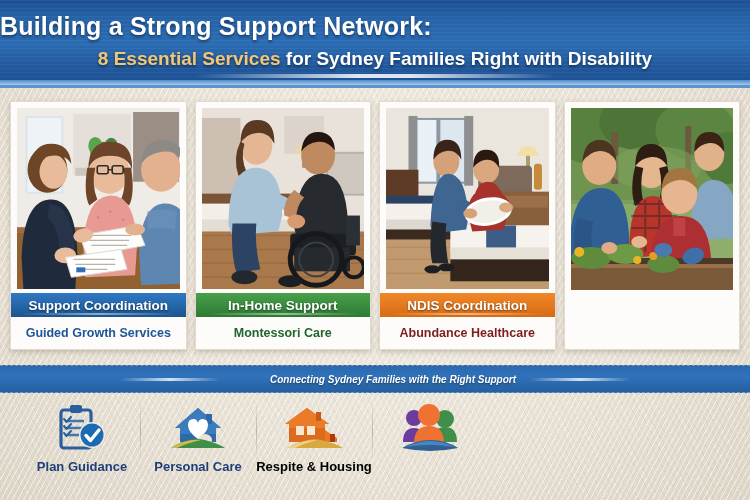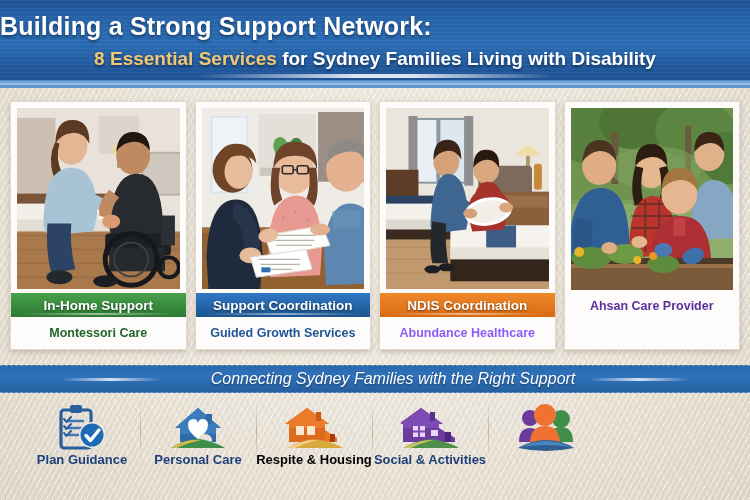--- a/index.html
+++ b/index.html
@@ -83,33 +83,33 @@
   .band.blue   { background:linear-gradient(180deg,#2f78c4,#1c558f); }
   .band.green  { background:linear-gradient(180deg,#49a04a,#2c7a33); }
   .band.orange { background:linear-gradient(180deg,#f0882a,#d86a12); }
   .band.purple { background:linear-gradient(180deg,#6b3fae,#4d2589); }
   .provider{
     height:32px; display:flex; align-items:center; justify-content:center;
     font-size:12.5px; font-weight:bold;
   }
   .provider.blue   { color:#1d5596; }
   .provider.green  { color:#20662b; }
-  .provider.orange { color:#8b5cf6; }
+  .provider.orange { color:#7f1d1d; }
   .provider.purple { color:#5b2f9e; }
 
   
   .ribbon{
     position:absolute; left:0; top:365px; width:750px; height:28px;
     background:linear-gradient(180deg,#2a69ae 0%,#2f72bb 40%,#255f9f 100%);
     border-top:1px dashed rgba(255,255,255,.35);
     border-bottom:1px dashed rgba(255,255,255,.35);
     display:flex; align-items:center; justify-content:center; gap:14px;
   }
   .ribbon-text{
-    color:#fff; font-size:16px; font-weight:normal; font-style:italic;
+    color:#fff; font-size:10px; font-weight:bold; font-style:italic;
     text-shadow:0 1px 2px rgba(0,0,0,.45); white-space:nowrap;margin-left:36px;
   }
   .ribbon-line{
     width:100px; height:3px; border-radius:2px;
     background:linear-gradient(90deg, rgba(255,255,255,0), rgba(255,255,255,.8), rgba(255,255,255,0));
   }
 
   
   .footer{
     position:absolute; left:0; top:398px; width:750px; height:102px;
@@ -118,85 +118,38 @@
   .fitem{
     width:116px; display:flex; flex-direction:column; align-items:center;
     position:relative; padding-top:6px;
   }
   .fitem + .fitem:before{
     content:""; position:absolute; left:0; top:4px; width:1px; height:58px;
     background:linear-gradient(180deg, rgba(150,138,118,0), rgba(150,138,118,.55), rgba(150,138,118,0));
   }
   .ficon{ width:58px; height:48px; }
   .ficon svg{ display:block; width:100%; height:100%; }
-  .flabel{ font-size:13px; font-weight:bold; white-space:nowrap; }
+  .flabel{ margin-top:7px; font-size:13px; font-weight:bold; white-space:nowrap; }
   .flabel.navy{ color:#1d3f7a; }
   .flabel.rust{ color:#000000; }
 </style>
 </head>
 <body>
 
 <div class="paper"></div>
 
 <div class="header">
   <div class="hdr-title">Building a Strong Support Network:</div>
   <div class="hdr-sub">
-    <span class="hdr-accent">8 Essential Services</span><span> for Sydney Families Living with Disability</span>
+    <span class="hdr-accent">8 Essential Services</span><span> for Sydney Families Right with Disability</span>
   </div>
   <div class="hdr-rule"></div>
 </div>
 
 <div class="cards">
-
-  <div class="card">
-    <div class="photo">
-      <svg viewBox="0 0 170 182" preserveAspectRatio="xMidYMid slice">
-        <rect width="170" height="182" fill="#e5ded6"></rect>
-        <rect x="0" y="0" width="170" height="116" fill="#e9e2da"></rect>
-        <rect x="0" y="10" width="42" height="80" fill="#cdbfb2"></rect>
-        <rect x="86" y="8" width="40" height="38" fill="#dcd3ca"></rect>
-        <path d="M96 46 q10 -22 20 0 Z" fill="#e8d9a8"></path>
-        <rect x="104" y="46" width="4" height="14" fill="#9a8f7f"></rect>
-        <rect x="128" y="44" width="42" height="44" fill="#b9b2a8"></rect>
-        <rect x="130" y="46" width="38" height="40" fill="#cfc8be"></rect>
-
-        <rect x="0" y="86" width="125" height="14" fill="#7a5436"></rect>
-        <rect x="0" y="96" width="125" height="24" fill="#f2efe9"></rect>
-        <rect x="0" y="112" width="125" height="12" fill="#e3ded4"></rect>
-        <rect x="118" y="88" width="10" height="36" fill="#6b4a30"></rect>
-
-        <rect x="0" y="124" width="170" height="58" fill="#a9784b"></rect>
-        <path d="M0 128 h170 M0 142 h170 M0 156 h170 M0 170 h170" stroke="#936641" stroke-width="1.5" opacity=".6"></path>
-
-        <ellipse cx="58" cy="38" rx="16" ry="19" fill="#e5b694"></ellipse>
-        <path d="M42 36 q0 -24 17 -24 q18 0 17 24 q-6 -12 -17 -11 q-12 1 -17 11 Z" fill="#5a3a22"></path>
-        <path d="M42 34 q-8 16 -2 34 l8 -4 q-6 -14 -2 -28 Z" fill="#5a3a22"></path>
-        <path d="M30 118 q0 -56 26 -58 q28 -2 28 48 l-4 16 L34 128 Z" fill="#a9c3d6"></path>
-        <path d="M34 116 q-2 30 4 50 l24 -4 q-6 -24 -4 -46 Z" fill="#2c4364"></path>
-        <path d="M80 86 q16 6 26 18 l-8 10 q-10 -12 -22 -16 Z" fill="#a9c3d6"></path>
-        <ellipse cx="104" cy="116" rx="9" ry="7" fill="#e5b694"></ellipse>
-        <ellipse cx="46" cy="170" rx="13" ry="7" fill="#23272e"></ellipse>
-
-        <ellipse cx="120" cy="48" rx="17" ry="19" fill="#c08a61"></ellipse>
-        <path d="M103 44 q2 -20 17 -20 q16 0 17 19 q-7 -10 -17 -9 q-11 1 -17 10 Z" fill="#22160f"></path>
-        <path d="M96 120 q2 -52 26 -54 q26 -2 28 50 l-2 16 L100 136 Z" fill="#272a2e"></path>
-        <path d="M96 82 q-12 12 -10 26 l12 4 q0 -14 8 -22 Z" fill="#c08a61"></path>
-        <ellipse cx="98" cy="114" rx="9" ry="7" fill="#d89a6e"></ellipse>
-        <rect x="92" y="126" width="66" height="22" rx="4" fill="#1c1f23"></rect>
-        <rect x="96" y="140" width="56" height="24" fill="#26292e"></rect>
-        <circle cx="118" cy="152" r="26" fill="none" stroke="#16181b" stroke-width="5"></circle>
-        <circle cx="118" cy="152" r="17" fill="none" stroke="#3a3f46" stroke-width="2"></circle>
-        <circle cx="156" cy="160" r="10" fill="none" stroke="#16181b" stroke-width="4"></circle>
-        <path d="M148 108 h14 v30 h-14 Z" fill="#2b3036"></path>
-        <ellipse cx="92" cy="174" rx="12" ry="6" fill="#1b1e22"></ellipse>
-      </svg>
-    </div>
-    <div class="band green">In-Home Support</div>
-    <div class="provider green">Montessori Care</div>
-  </div>
 
   <div class="card">
     <div class="photo">
       <svg viewBox="0 0 170 182" preserveAspectRatio="xMidYMid slice">
         <rect width="170" height="182" fill="#e9e6e1"></rect>
         <rect x="0" y="0" width="170" height="120" fill="#efece7"></rect>
         <rect x="12" y="8" width="38" height="78" fill="#dbe4ea"></rect>
         <rect x="14" y="10" width="34" height="74" fill="#eef3f7"></rect>
         <rect x="60" y="6" width="58" height="62" fill="#e4e0d9"></rect>
         <rect x="120" y="4" width="46" height="70" fill="#9a8e85"></rect>
@@ -245,20 +198,67 @@
         <ellipse cx="122" cy="122" rx="10" ry="6" fill="#e3b18f"></ellipse>
       </svg>
     </div>
     <div class="band blue">Support Coordination</div>
     <div class="provider blue">Guided Growth Services</div>
   </div>
 
   <div class="card">
     <div class="photo">
       <svg viewBox="0 0 170 182" preserveAspectRatio="xMidYMid slice">
+        <rect width="170" height="182" fill="#e5ded6"></rect>
+        <rect x="0" y="0" width="170" height="116" fill="#e9e2da"></rect>
+        <rect x="0" y="10" width="42" height="80" fill="#cdbfb2"></rect>
+        <rect x="86" y="8" width="40" height="38" fill="#dcd3ca"></rect>
+        <path d="M96 46 q10 -22 20 0 Z" fill="#e8d9a8"></path>
+        <rect x="104" y="46" width="4" height="14" fill="#9a8f7f"></rect>
+        <rect x="128" y="44" width="42" height="44" fill="#b9b2a8"></rect>
+        <rect x="130" y="46" width="38" height="40" fill="#cfc8be"></rect>
+
+        <rect x="0" y="86" width="125" height="14" fill="#7a5436"></rect>
+        <rect x="0" y="96" width="125" height="24" fill="#f2efe9"></rect>
+        <rect x="0" y="112" width="125" height="12" fill="#e3ded4"></rect>
+        <rect x="118" y="88" width="10" height="36" fill="#6b4a30"></rect>
+
+        <rect x="0" y="124" width="170" height="58" fill="#a9784b"></rect>
+        <path d="M0 128 h170 M0 142 h170 M0 156 h170 M0 170 h170" stroke="#936641" stroke-width="1.5" opacity=".6"></path>
+
+        <ellipse cx="58" cy="38" rx="16" ry="19" fill="#e5b694"></ellipse>
+        <path d="M42 36 q0 -24 17 -24 q18 0 17 24 q-6 -12 -17 -11 q-12 1 -17 11 Z" fill="#5a3a22"></path>
+        <path d="M42 34 q-8 16 -2 34 l8 -4 q-6 -14 -2 -28 Z" fill="#5a3a22"></path>
+        <path d="M30 118 q0 -56 26 -58 q28 -2 28 48 l-4 16 L34 128 Z" fill="#a9c3d6"></path>
+        <path d="M34 116 q-2 30 4 50 l24 -4 q-6 -24 -4 -46 Z" fill="#2c4364"></path>
+        <path d="M80 86 q16 6 26 18 l-8 10 q-10 -12 -22 -16 Z" fill="#a9c3d6"></path>
+        <ellipse cx="104" cy="116" rx="9" ry="7" fill="#e5b694"></ellipse>
+        <ellipse cx="46" cy="170" rx="13" ry="7" fill="#23272e"></ellipse>
+
+        <ellipse cx="120" cy="48" rx="17" ry="19" fill="#c08a61"></ellipse>
+        <path d="M103 44 q2 -20 17 -20 q16 0 17 19 q-7 -10 -17 -9 q-11 1 -17 10 Z" fill="#22160f"></path>
+        <path d="M96 120 q2 -52 26 -54 q26 -2 28 50 l-2 16 L100 136 Z" fill="#272a2e"></path>
+        <path d="M96 82 q-12 12 -10 26 l12 4 q0 -14 8 -22 Z" fill="#c08a61"></path>
+        <ellipse cx="98" cy="114" rx="9" ry="7" fill="#d89a6e"></ellipse>
+        <rect x="92" y="126" width="66" height="22" rx="4" fill="#1c1f23"></rect>
+        <rect x="96" y="140" width="56" height="24" fill="#26292e"></rect>
+        <circle cx="118" cy="152" r="26" fill="none" stroke="#16181b" stroke-width="5"></circle>
+        <circle cx="118" cy="152" r="17" fill="none" stroke="#3a3f46" stroke-width="2"></circle>
+        <circle cx="156" cy="160" r="10" fill="none" stroke="#16181b" stroke-width="4"></circle>
+        <path d="M148 108 h14 v30 h-14 Z" fill="#2b3036"></path>
+        <ellipse cx="92" cy="174" rx="12" ry="6" fill="#1b1e22"></ellipse>
+      </svg>
+    </div>
+    <div class="band green">In-Home Support</div>
+    <div class="provider green">Montessori Care</div>
+  </div>
+
+  <div class="card">
+    <div class="photo">
+      <svg viewBox="0 0 170 182" preserveAspectRatio="xMidYMid slice">
         <rect width="170" height="182" fill="#e7e2da"></rect>
         <rect x="0" y="0" width="170" height="118" fill="#eae5dd"></rect>
 
         <rect x="30" y="10" width="56" height="66" fill="#8d98a1"></rect>
         <rect x="34" y="12" width="20" height="62" fill="#e9f1f6"></rect>
         <rect x="58" y="12" width="24" height="62" fill="#dce7ef"></rect>
         <rect x="26" y="8" width="9" height="70" fill="#8f8f92"></rect>
         <rect x="82" y="8" width="9" height="70" fill="#8f8f92"></rect>
 
         <path d="M134 48 q12 -20 24 0 Z" fill="#f0dfa6"></path>
@@ -352,21 +352,20 @@
         <circle cx="12" cy="144" r="5" fill="#e8b526"></circle>
         <circle cx="70" cy="152" r="4" fill="#e8b526"></circle>
         <circle cx="86" cy="148" r="4" fill="#e89a26"></circle>
 
         <ellipse cx="126" cy="148" rx="11" ry="8" fill="#3f6fa8" transform="rotate(-20 126 148)"></ellipse>
         <ellipse cx="96" cy="142" rx="9" ry="7" fill="#4a79b0"></ellipse>
         <ellipse cx="72" cy="134" rx="8" ry="6" fill="#e4b78e"></ellipse>
         <ellipse cx="42" cy="140" rx="8" ry="6" fill="#e0ac84"></ellipse>
       </svg>
     </div>
-    <div class="provider purple">Ahsan Care Provider</div>
   </div>
 
 </div>
 
 <div class="ribbon">
   <div class="ribbon-line"></div>
   <div class="ribbon-text">Connecting Sydney Families with the Right Support</div>
   <div class="ribbon-line"></div>
 </div>
 
@@ -414,37 +413,20 @@
         <rect x="22" y="22" width="8" height="9" fill="#fbe7cf"></rect>
         <path d="M40 26 L52 34 L52 38 L40 38 Z" fill="#e8791f"></path>
         <rect x="45" y="30" width="5" height="8" fill="#a73c10"></rect>
         <path d="M2 44 q20 -11 34 -8 q14 3 22 8 Z" fill="#d8a93c"></path>
         <path d="M2 44 q18 -9 30 -8 q-12 3 -22 8 Z" fill="#efd28a"></path>
       </svg>
     </div>
     <div class="flabel rust">Respite &amp; Housing</div>
   </div>
 
-  <div class="fitem">
-    <div class="ficon">
-      <svg viewBox="0 0 58 48">
-        <path d="M20 4 L42 20 L38 20 L38 38 L2 38 L2 20 L-2 20 Z" fill="#6b3c9e"></path>
-        <path d="M20 4 L42 20 L38 20 L38 24 L2 24 L2 20 L-2 20 Z" fill="#7d4bb3"></path>
-        <rect x="29" y="8" width="5" height="9" fill="#5a3089"></rect>
-        <rect x="12" y="22" width="12" height="11" fill="#e9d3f2"></rect>
-        <path d="M18 22 v11 M12 27.5 h12" stroke="#7d4bb3" stroke-width="2"></path>
-        <path d="M38 24 L54 34 L54 38 L38 38 Z" fill="#6b3c9e"></path>
-        <rect x="44" y="28" width="6" height="10" fill="#4d2782"></rect>
-        <rect x="30" y="26" width="7" height="6" fill="#e9d3f2"></rect>
-        <path d="M2 44 q20 -11 34 -8 q14 3 22 8 Z" fill="#4e8f49"></path>
-        <path d="M2 44 q18 -9 30 -8 q-12 3 -22 8 Z" fill="#cdbf6a"></path>
-      </svg>
-    </div>
-    <div class="flabel navy">Social &amp; Activities</div>
-  </div>
 
   <div class="fitem">
     <div class="ficon">
       <svg viewBox="0 0 58 48">
         <circle cx="13" cy="14" r="8" fill="#6b3c9e"></circle>
         <path d="M2 38 q0 -14 11 -14 q11 0 11 14 Z" fill="#6b3c9e"></path>
         <circle cx="44" cy="15" r="9" fill="#3f8f4a"></circle>
         <path d="M32 38 q0 -15 12 -15 q12 0 12 15 Z" fill="#3f8f4a"></path>
         <circle cx="28" cy="11" r="11" fill="#ef7232"></circle>
         <path d="M13 40 q0 -18 15 -18 q15 0 15 18 Z" fill="#ef7232"></path>

